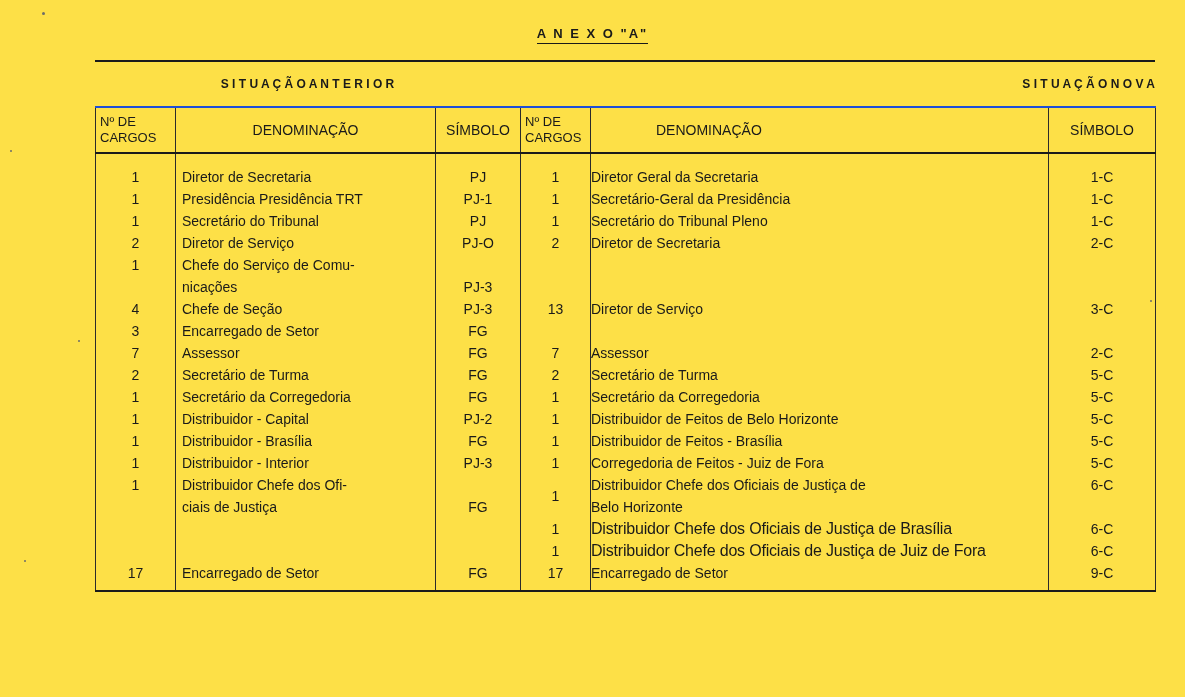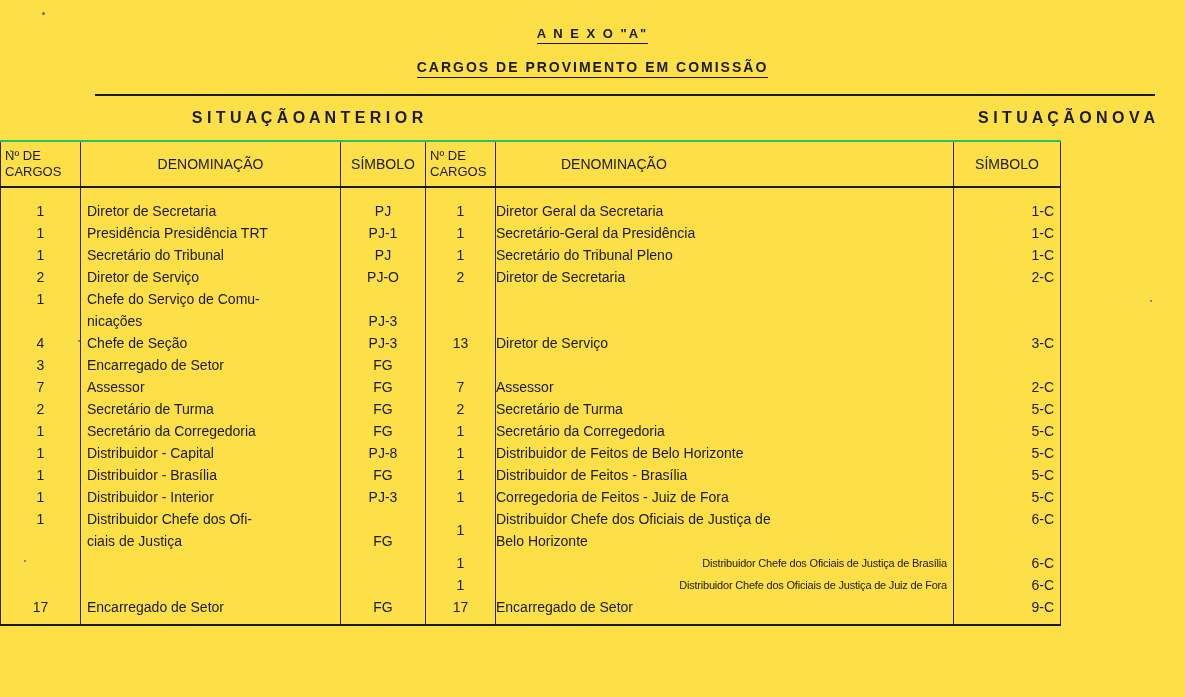--- a/index.html
+++ b/index.html
@@ -33,32 +33,33 @@
     width: 1060px;
     margin: 16px 0 0 95px;
     border-top: 2px solid #1a1a1a;
   }
   .situacao {
     display: flex;
     width: 1060px;
     margin-left: 95px;
     height: 44px;
     align-items: center;
-    font-size: 16px;
+    font-size: 12px;
     font-weight: bold;
   }
   .situacao .half-left  { width: 425px; text-align: center; }
   .situacao .half-right { width: 635px; text-align: right; }
 
   table.cargos {
     width: 1060px;
+    margin-left: 95px;
     border-collapse: collapse;
     table-layout: fixed;
     font-size: 14px;
-    border-top: 2px solid #22c55e;
+    border-top: 2px solid #1d4ed8;
     border-bottom: 2px solid #1a1a1a;
   }
   table.cargos th, table.cargos td {
     border-left: 1px solid #2b2b2b;
     border-right: 1px solid #2b2b2b;
     overflow: hidden;
     white-space: nowrap;
   }
   thead th {
     border-bottom: 2px solid #1a1a1a;
@@ -79,44 +80,41 @@
 
   tbody td {
     vertical-align: top;
     line-height: 22px;
     padding: 0 6px;
   }
   tbody td.c0, tbody td.c3 { text-align: center; padding: 0 2px; }
   tbody td.c2 { text-align: center; padding: 0 2px; }
   tbody td.c1 { text-align: left; }
   tbody td.c4 { text-align: left; padding-left: 0; }
-  tbody td.c5 { text-align: right; padding-left: 6px; }
+  tbody td.c5 { text-align: center; padding-left: 6px; }
   tbody td.va-b { vertical-align: bottom; }
   tbody td.va-m { vertical-align: middle; }
-  tbody td.small { font-size: 11px; letter-spacing: -0.2px; text-align: right; }
+  tbody td.small { font-size: 16px; letter-spacing: -0.2px; }
   tbody tr:first-child td { padding-top: 12px; }
   tbody tr:last-child td { padding-bottom: 6px; }
 
   .speck {
     position: absolute;
     background: #6d6d68;
     border-radius: 50%;
   }
 </style>
 </head>
 <body>
 
 <div class="page">
 
   <div class="titles">
     <div>
       <span class="title u">A N E X O  "A"</span>
-    </div>
-    <div>
-      <span class="subtitle u">CARGOS DE PROVIMENTO EM COMISSÃO</span>
     </div>
   </div>
 
   <div class="rule"></div>
 
   <div class="situacao">
     <div class="half-left">S I T U A Ç Ã O   A N T E R I O R</div>
     <div class="half-right">S I T U A Ç Ã O    N O V A</div>
   </div>
 
@@ -222,21 +220,21 @@
           <td class="c0">1</td>
           <td class="c1">Secretário da Corregedoria</td>
           <td class="c2">FG</td>
           <td class="c3">1</td>
           <td class="c4">Secretário da Corregedoria</td>
           <td class="c5">5-C</td>
         </tr>
         <tr>
           <td class="c0">1</td>
           <td class="c1">Distribuidor - Capital</td>
-          <td class="c2">PJ-8</td>
+          <td class="c2">PJ-2</td>
           <td class="c3">1</td>
           <td class="c4">Distribuidor de Feitos de Belo Horizonte</td>
           <td class="c5">5-C</td>
         </tr>
         <tr>
           <td class="c0">1</td>
           <td class="c1">Distribuidor - Brasília</td>
           <td class="c2">FG</td>
           <td class="c3">1</td>
           <td class="c4">Distribuidor de Feitos - Brasília</td>

